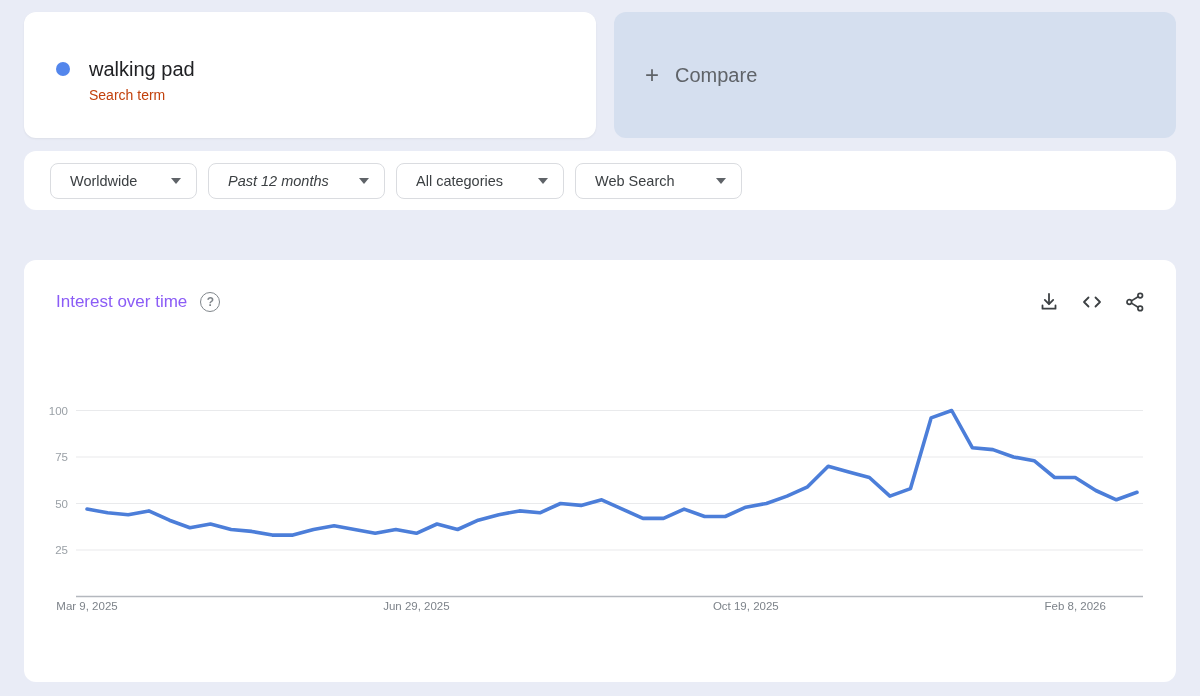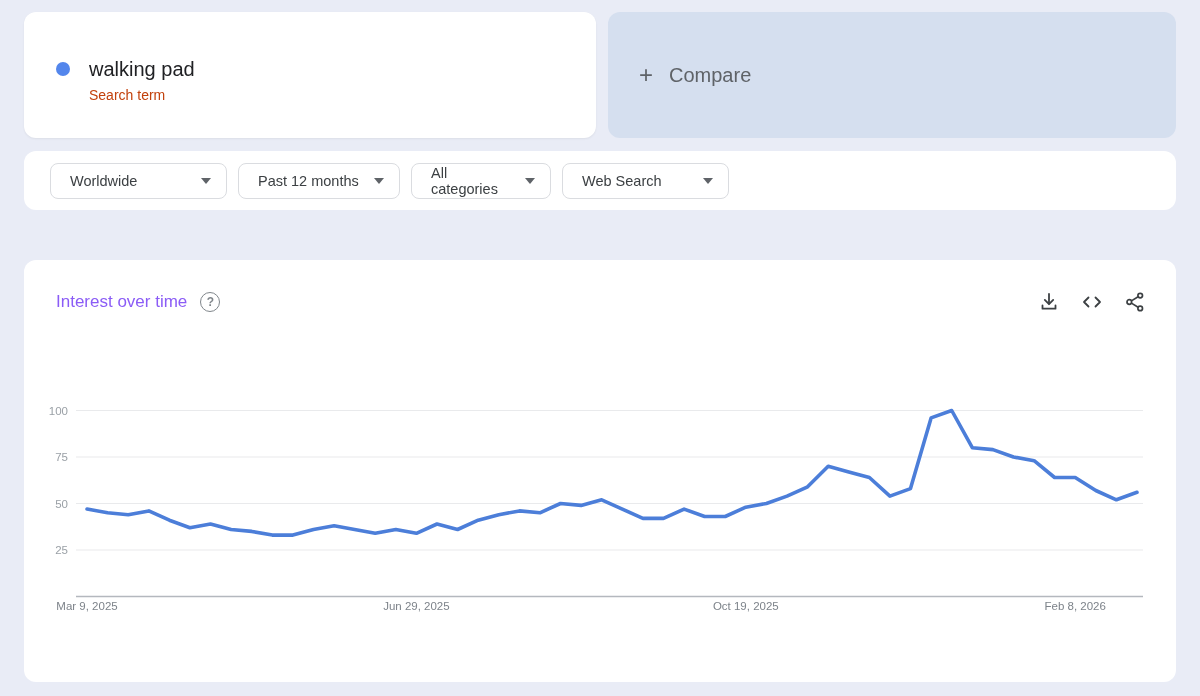--- a/index.html
+++ b/index.html
@@ -8,21 +8,21 @@
     position: relative;
     background: #e9ecf6;
     font-family: "Liberation Sans", "DejaVu Sans", sans-serif;
     color: #202124;
     overflow: hidden;
   }
 
   
   .top-row {
     position: absolute; top: 12px; left: 24px; right: 24px;
-    display: flex; gap: 12px; height: 126px;
+    display: flex; gap: 18px; height: 126px;
   }
   .term-card {
     width: 572px; height: 126px; background: #ffffff;
     border-radius: 12px; box-shadow: 0 1px 2px rgba(60,64,67,.08);
     display: flex; align-items: flex-start; padding: 45px 0 0 32px;
   }
   .term-dot {
     width: 14px; height: 14px; border-radius: 50%;
     background: #5386ec; margin-top: 5px; flex: 0 0 auto;
   }
@@ -43,23 +43,23 @@
   .filter-card {
     position: absolute; top: 151px; left: 24px; right: 24px; height: 59px;
     background: #ffffff; border-radius: 12px;
     display: flex; align-items: center; gap: 11px; padding-left: 26px;
   }
   .pill {
     height: 36px; background: #fff; border: 1px solid #dadce0; border-radius: 8px;
     display: flex; align-items: center; justify-content: space-between;
     padding: 0 15px 0 19px; font-size: 14.5px; color: #3c4043; cursor: pointer;
   }
-  .pill:nth-child(1) { width: 177px; }
-  .pill:nth-child(2) { width: 162px; }
-  .pill:nth-child(3) { width: 140px; }
+  .pill:nth-child(1) { width: 147px; }
+  .pill:nth-child(2) { width: 177px; font-style: italic; }
+  .pill:nth-child(3) { width: 168px; }
   .pill:nth-child(4) { width: 167px; }
   .caret {
     width: 0; height: 0; margin-left: 10px;
     border-left: 5px solid transparent; border-right: 5px solid transparent;
     border-top: 6px solid #5f6368;
   }
 
   
   .chart-card {
     position: absolute; top: 260px; left: 24px; right: 24px; height: 422px;

